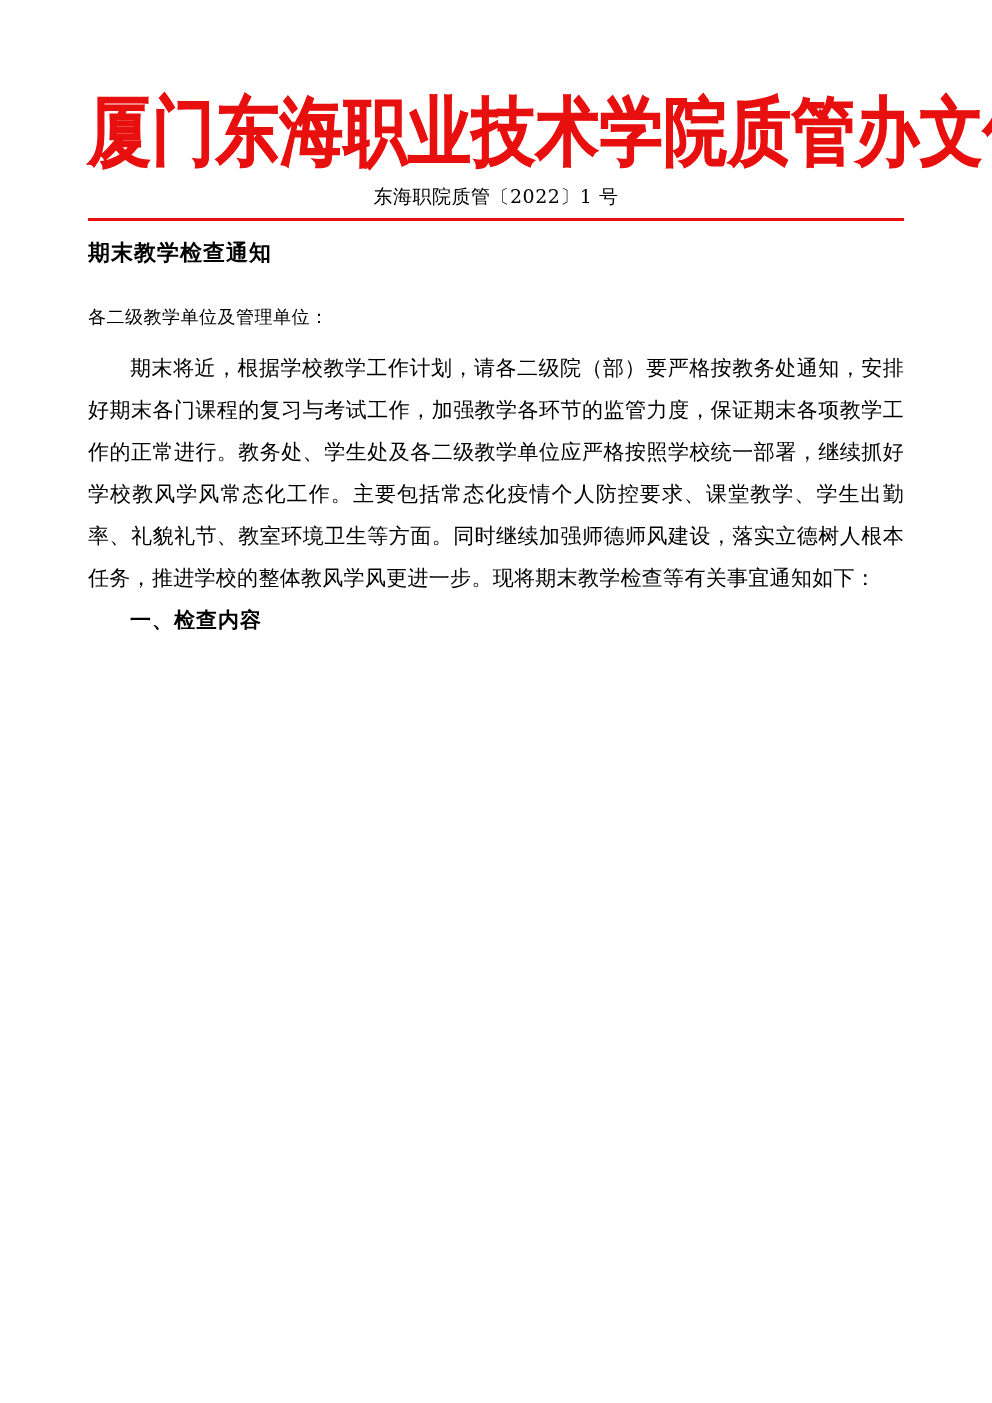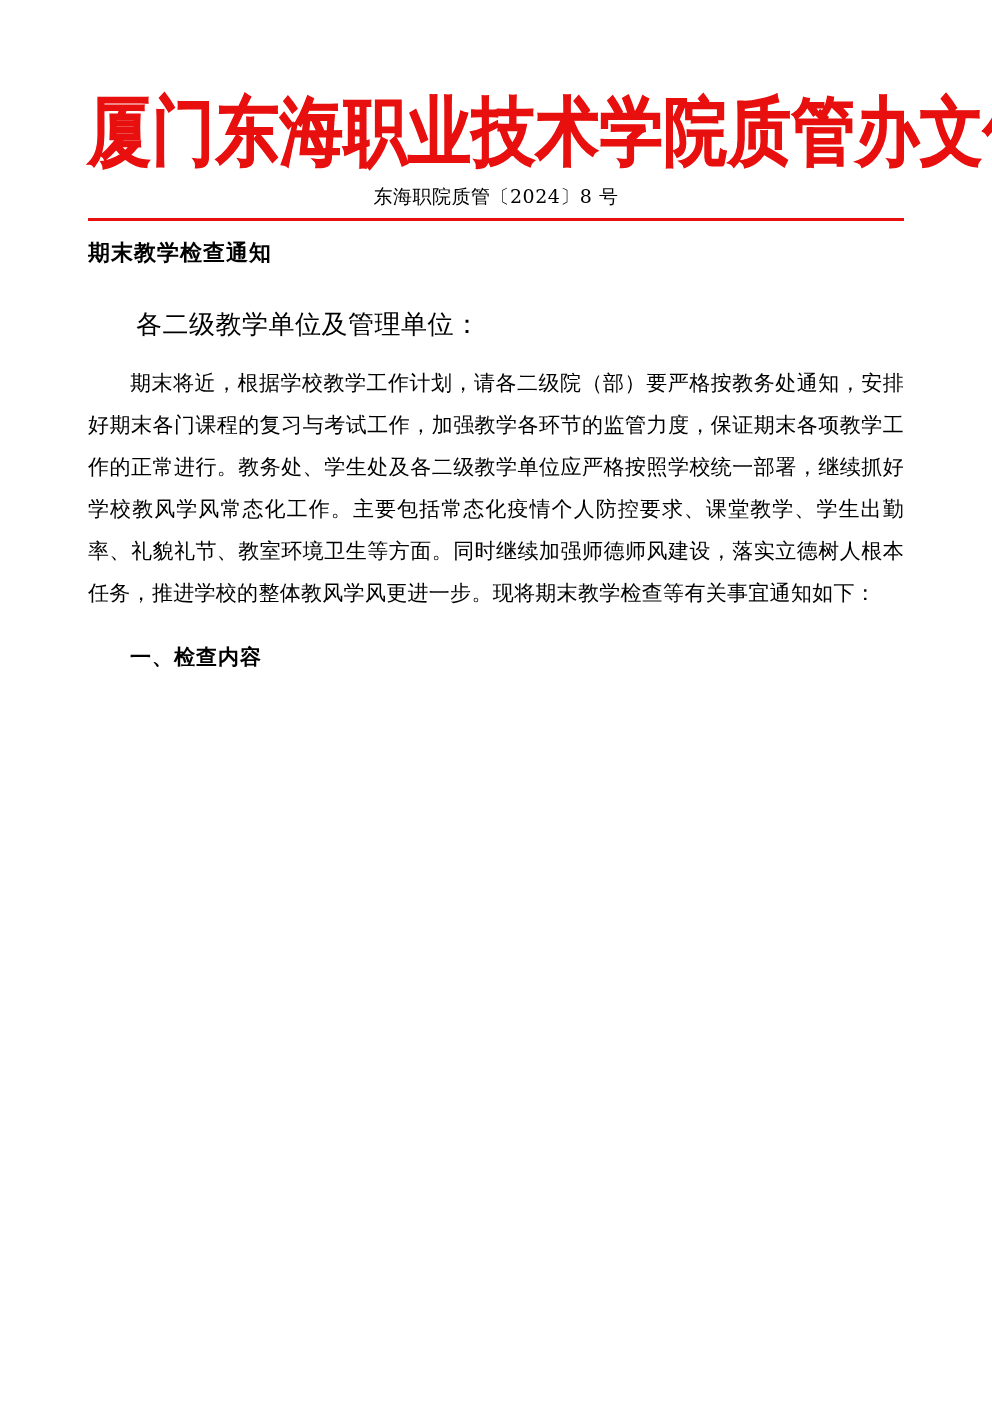--- a/index.html
+++ b/index.html
@@ -70,58 +70,56 @@
     font-size: 22px;
     font-weight: bold;
     font-family: "DejaVu Sans", "Liberation Sans", sans-serif;
     letter-spacing: 1px;
     line-height: 1.6;
   }
 
   
   .salutation {
     margin-top: 30px;
-    font-size: 26px;
+    font-size: 18px;
     line-height: 1.9;
     font-family: "DejaVu Serif", "Liberation Serif", serif;
     letter-spacing: 0.5px;
-    margin-left: 48px;
   }
   p.body-par {
     margin: 0;
     margin-top: 14px;
     font-size: 21px;
     line-height: 2.0;
     text-align: justify;
     text-justify: inter-ideograph;
     text-indent: 2em;
     font-family: Liberation Mono, monospace;
     letter-spacing: 0.3px;
   }
   .section-heading {
-    margin-top: 22px;
     margin-bottom: 4px;
     font-size: 21px;
     font-weight: bold;
     text-indent: 2em;
     font-family: "DejaVu Sans", "Liberation Sans", sans-serif;
     letter-spacing: 1px;
     line-height: 1.9;
   }
 </style>
 </head>
 <body>
 
 <div class="page">
 
   <div class="masthead">
     <div class="masthead-title">厦门东海职业技术学院质管办文件</div>
   </div>
 
-  <div class="doc-number">东海职院质管〔2024〕8 号</div>
+  <div class="doc-number">东海职院质管〔2022〕1 号</div>
 
   <div class="red-rule"></div>
 
 
   <div class="doc-title-2">期末教学检查通知</div>
 
   <div class="salutation">各二级教学单位及管理单位：</div>
 
   <p class="body-par">期末将近，根据学校教学工作计划，请各二级院（部）要严格按教务处通知，安排好期末各门课程的复习与考试工作，加强教学各环节的监管力度，保证期末各项教学工作的正常进行。教务处、学生处及各二级教学单位应严格按照学校统一部署，继续抓好学校教风学风常态化工作。主要包括常态化疫情个人防控要求、课堂教学、学生出勤率、礼貌礼节、教室环境卫生等方面。同时继续加强师德师风建设，落实立德树人根本任务，推进学校的整体教风学风更进一步。现将期末教学检查等有关事宜通知如下：</p>
 

